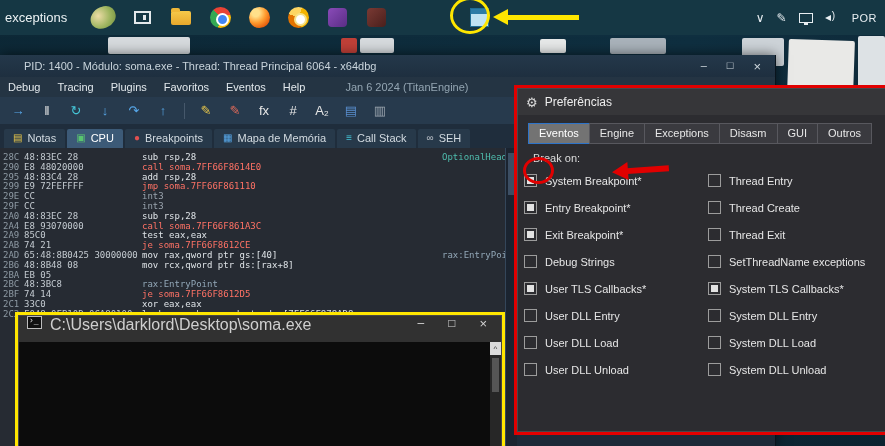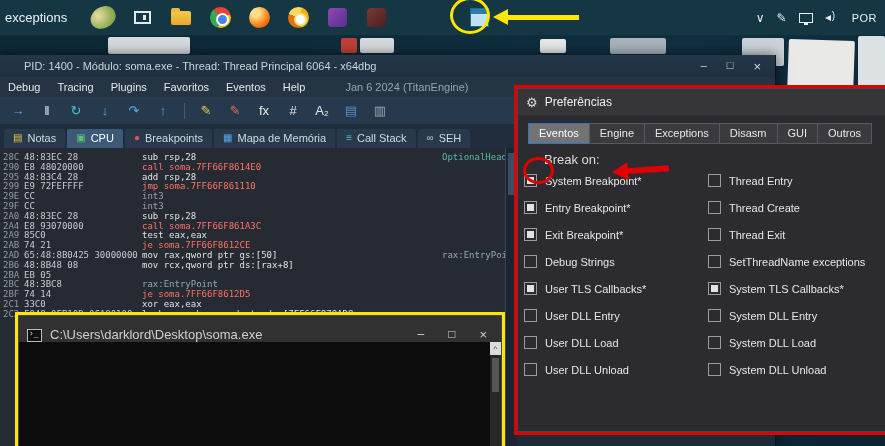--- a/index.html
+++ b/index.html
@@ -76,22 +76,22 @@
   .c-instr{width:300px;flex:none;overflow:hidden}
   .t-n{color:#dee3e7}.t-j{color:#ff7265}.t-i{color:#99a3ad}
   .c-comment{flex:1;overflow:hidden}
   .cm-teal{color:#4fbdae}.cm-gray{color:#93a8b8}
   .disasm-scroll{position:absolute;left:505px;top:93px;width:12px;height:298px;background:#1b2430;border-left:1px solid #34465a}
   .disasm-scroll::before{content:"";position:absolute;left:2px;top:5px;width:7px;height:42px;background:#3c4e63}
 
   
   .console{position:absolute;left:18px;top:315px;width:484px;height:140px;background:#0c0c0c;z-index:20;
     box-shadow:0 0 0 3px #ffe600;border:1px solid #454545}
-  .cw-title{height:26px;background:#313131;display:flex;align-items:flex-end;gap:8px;padding-left:8px;
-    font-size:13px;color:#cfcfcf;white-space:nowrap}
+  .cw-title{height:26px;background:#313131;display:flex;align-items:flex-start;gap:8px;padding-left:8px;
+    font-size:16px;color:#cfcfcf;white-space:nowrap}
   .console-icon{width:15px;height:13px;background:#101010;border:1px solid #bcbcbc;position:relative;flex:none}
   .console-icon::before{content:"›_";position:absolute;left:1px;top:-1px;font-size:8px;color:#e8e8e8;
     font-family:"DejaVu Sans Mono",monospace}
   .cw-btns{margin-left:auto;display:flex;gap:24px;padding-right:14px;color:#d4d4d4;font-size:12px}
   .cw-body{position:relative;height:112px;background:#0c0c0c}
   .cw-scroll{position:absolute;right:0;top:0;width:11px;bottom:0;background:#272727}
   .cw-scroll-up{position:absolute;right:0;top:0;width:11px;height:13px;background:#dcdcdc;color:#333;
     font-size:8px;text-align:center;line-height:13px}
   .cw-scroll::after{content:"";position:absolute;right:2px;top:16px;width:7px;height:34px;background:#555}
 
@@ -99,21 +99,21 @@
   .prefs{position:absolute;left:517px;top:88px;width:432px;height:344px;background:#2c2c30;z-index:30;
     border:1px solid #47474c;box-shadow:0 0 0 3px #e10000}
   .pf-title{height:26px;background:#363639;display:flex;align-items:center;gap:7px;padding-left:8px;
     color:#ededed;font-size:12px}
   .gear-icon::before{content:"⚙";color:#d9d9d9;font-size:13px}
   .pf-close{margin-left:auto;padding-right:10px;color:#c9c9c9;font-size:13px}
   .pf-close::before{content:"×"}
   .pf-tabs{display:flex;margin:8px 0 0 10px}
   .pf-tab{padding:3px 10px 4px;font-size:11px;color:#e7e7e7;background:#3a3a3f;border:1px solid #58585e;margin-right:-1px}
   .pf-tab.active{background:#737373;border-color:#2e74c9;color:#fff}
-  .pf-breakon{position:absolute;left:26px;top:63px;font-size:13px;color:#dcdcdc}
+  .pf-breakon{position:absolute;left:15px;top:63px;font-size:11px;color:#dcdcdc}
   .pf-col{position:absolute;top:78px;display:flex;flex-direction:column}
   .pf-col.left{left:6px}.pf-col.right{left:190px}
   .pf-row{height:27px;display:flex;align-items:center;gap:8px}
   .cb{width:13px;height:13px;border:1px solid #9c9c9c;background:#2c2c30;position:relative;flex:none}
   .cb.checked::after{content:"";position:absolute;left:2px;top:2px;right:2px;bottom:2px;background:#e2e2e2}
   .pf-label{font-size:11px;color:#e6e6e6;white-space:nowrap}
 
   
   .ann{position:absolute;pointer-events:none}
   .yellow-circle{left:450px;top:-3px;width:40px;height:37px;border:3px solid #ffe600;border-radius:50%;z-index:60}
@@ -248,21 +248,21 @@
         <div class="drow"><span class="c-addr">28C</span><span class="c-bytes">48:83EC 28</span><span class="c-instr t-n">sub rsp,28</span><span class="c-comment cm-teal">OptionalHeader.Ad</span></div>
         <div class="drow"><span class="c-addr">290</span><span class="c-bytes">E8 48020000</span><span class="c-instr t-j">call soma.7FF66F8614E0</span></div>
         <div class="drow"><span class="c-addr">295</span><span class="c-bytes">48:83C4 28</span><span class="c-instr t-n">add rsp,28</span></div>
         <div class="drow"><span class="c-addr">299</span><span class="c-bytes">E9 72FEFFFF</span><span class="c-instr t-j">jmp soma.7FF66F861110</span></div>
         <div class="drow"><span class="c-addr">29E</span><span class="c-bytes">CC</span><span class="c-instr t-i">int3</span></div>
         <div class="drow"><span class="c-addr">29F</span><span class="c-bytes">CC</span><span class="c-instr t-i">int3</span></div>
         <div class="drow"><span class="c-addr">2A0</span><span class="c-bytes">48:83EC 28</span><span class="c-instr t-n">sub rsp,28</span></div>
         <div class="drow"><span class="c-addr">2A4</span><span class="c-bytes">E8 93070000</span><span class="c-instr t-j">call soma.7FF66F861A3C</span></div>
         <div class="drow"><span class="c-addr">2A9</span><span class="c-bytes">85C0</span><span class="c-instr t-n">test eax,eax</span></div>
         <div class="drow"><span class="c-addr">2AB</span><span class="c-bytes">74 21</span><span class="c-instr t-j">je soma.7FF66F8612CE</span></div>
-        <div class="drow"><span class="c-addr">2AD</span><span class="c-bytes">65:48:8B0425 30000000</span><span class="c-instr t-n">mov rax,qword ptr gs:[50]</span><span class="c-comment cm-gray">rax:EntryPoint</span></div>
+        <div class="drow"><span class="c-addr">2AD</span><span class="c-bytes">65:48:8B0425 30000000</span><span class="c-instr t-n">mov rax,qword ptr gs:[40]</span><span class="c-comment cm-gray">rax:EntryPoint</span></div>
         <div class="drow"><span class="c-addr">2B6</span><span class="c-bytes">48:8B48 08</span><span class="c-instr t-n">mov rcx,qword ptr ds:[rax+8]</span></div>
         <div class="drow"><span class="c-addr">2BA</span><span class="c-bytes">EB 05</span></div>
         <div class="drow"><span class="c-addr">2BC</span><span class="c-bytes">48:3BC8</span><span class="c-comment cm-gray">rax:EntryPoint</span></div>
         <div class="drow"><span class="c-addr">2BF</span><span class="c-bytes">74 14</span><span class="c-instr t-j">je soma.7FF66F8612D5</span></div>
         <div class="drow"><span class="c-addr">2C1</span><span class="c-bytes">33C0</span><span class="c-instr t-n">xor eax,eax</span></div>
         <div class="drow"><span class="c-addr">2C3</span><span class="c-bytes">F048:0FB10D 0CA80100</span><span class="c-instr t-n">lock cmpxchg qword ptr ds:[7FF66F878AD8</span></div>
       </div>
     <div class="disasm-scroll"></div>
   </div>
 

